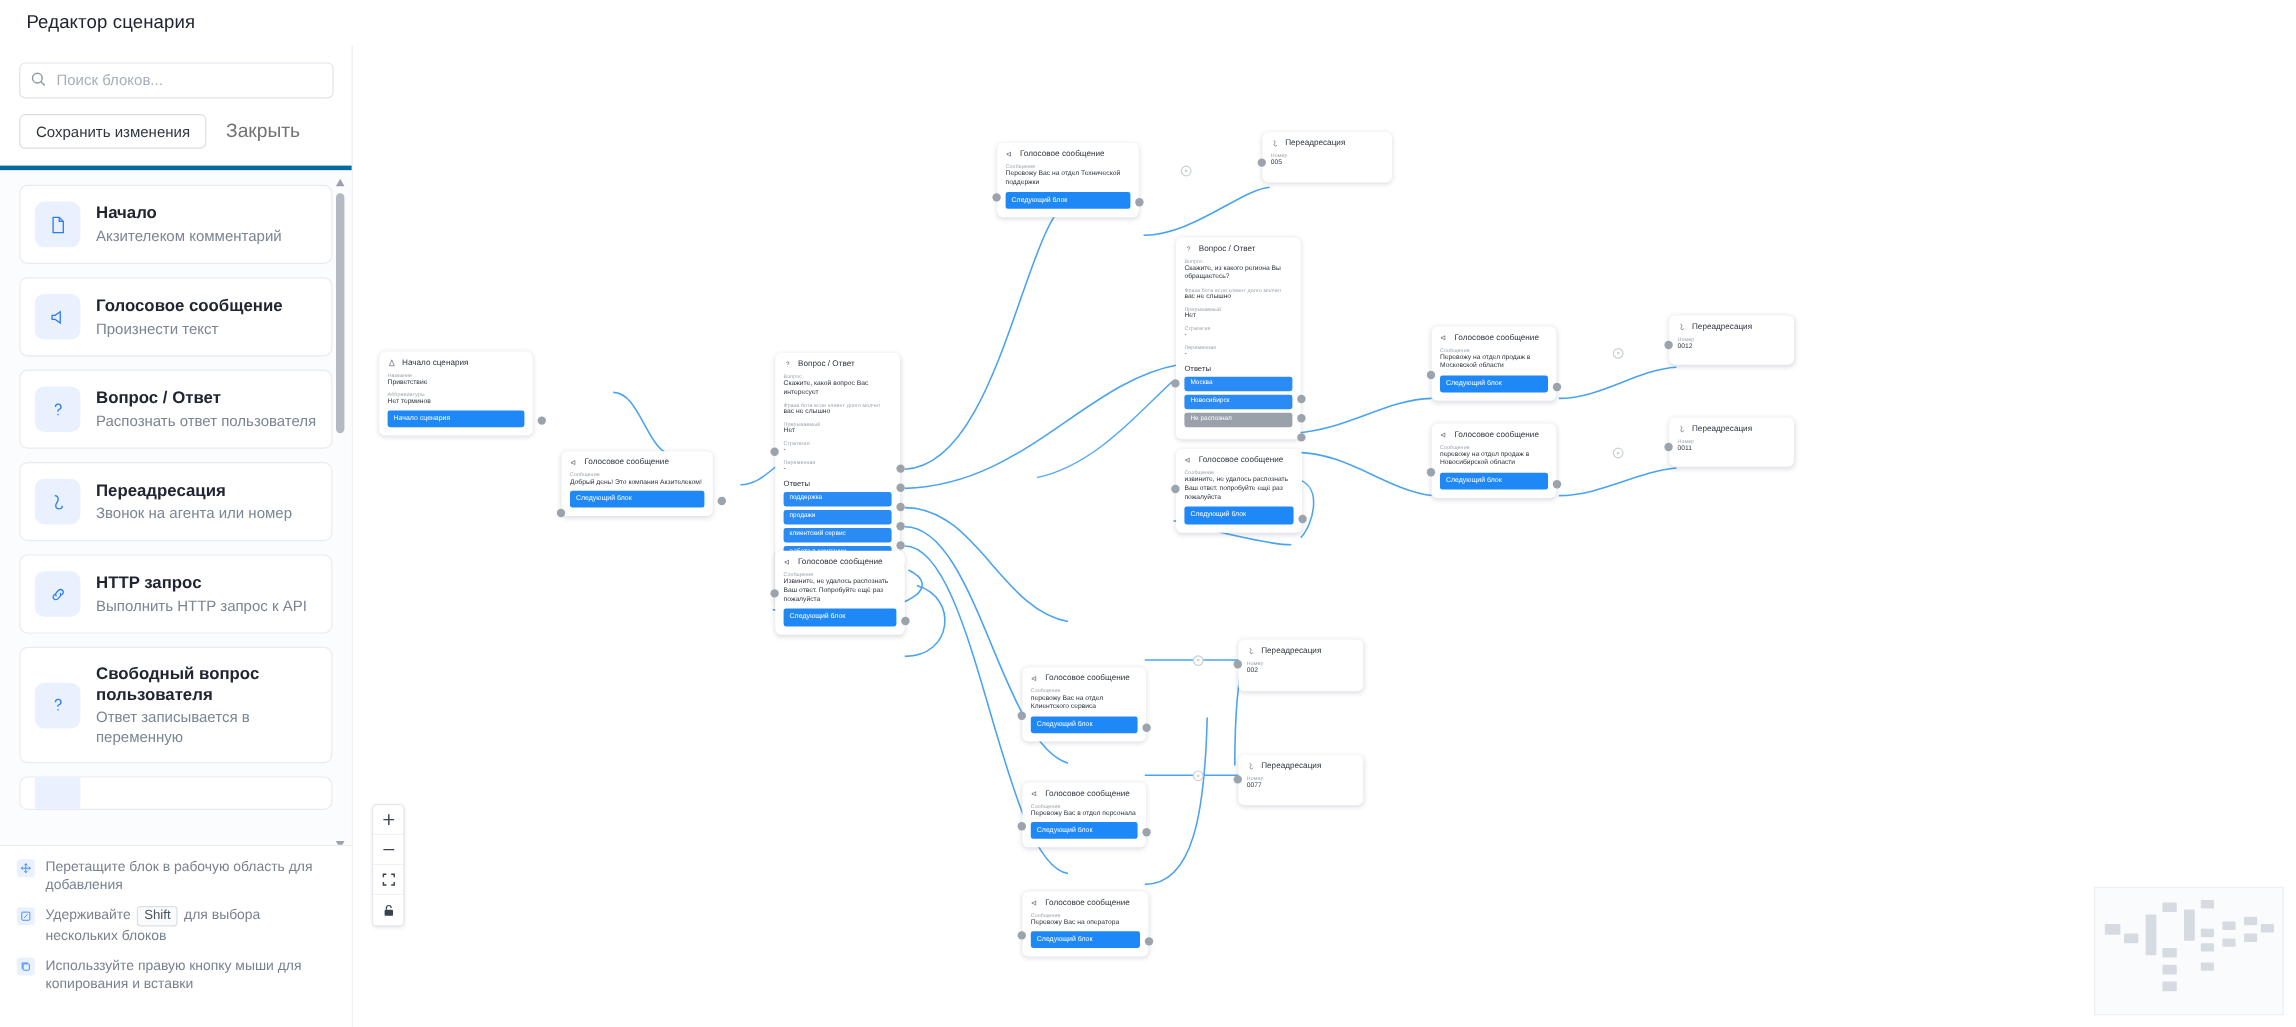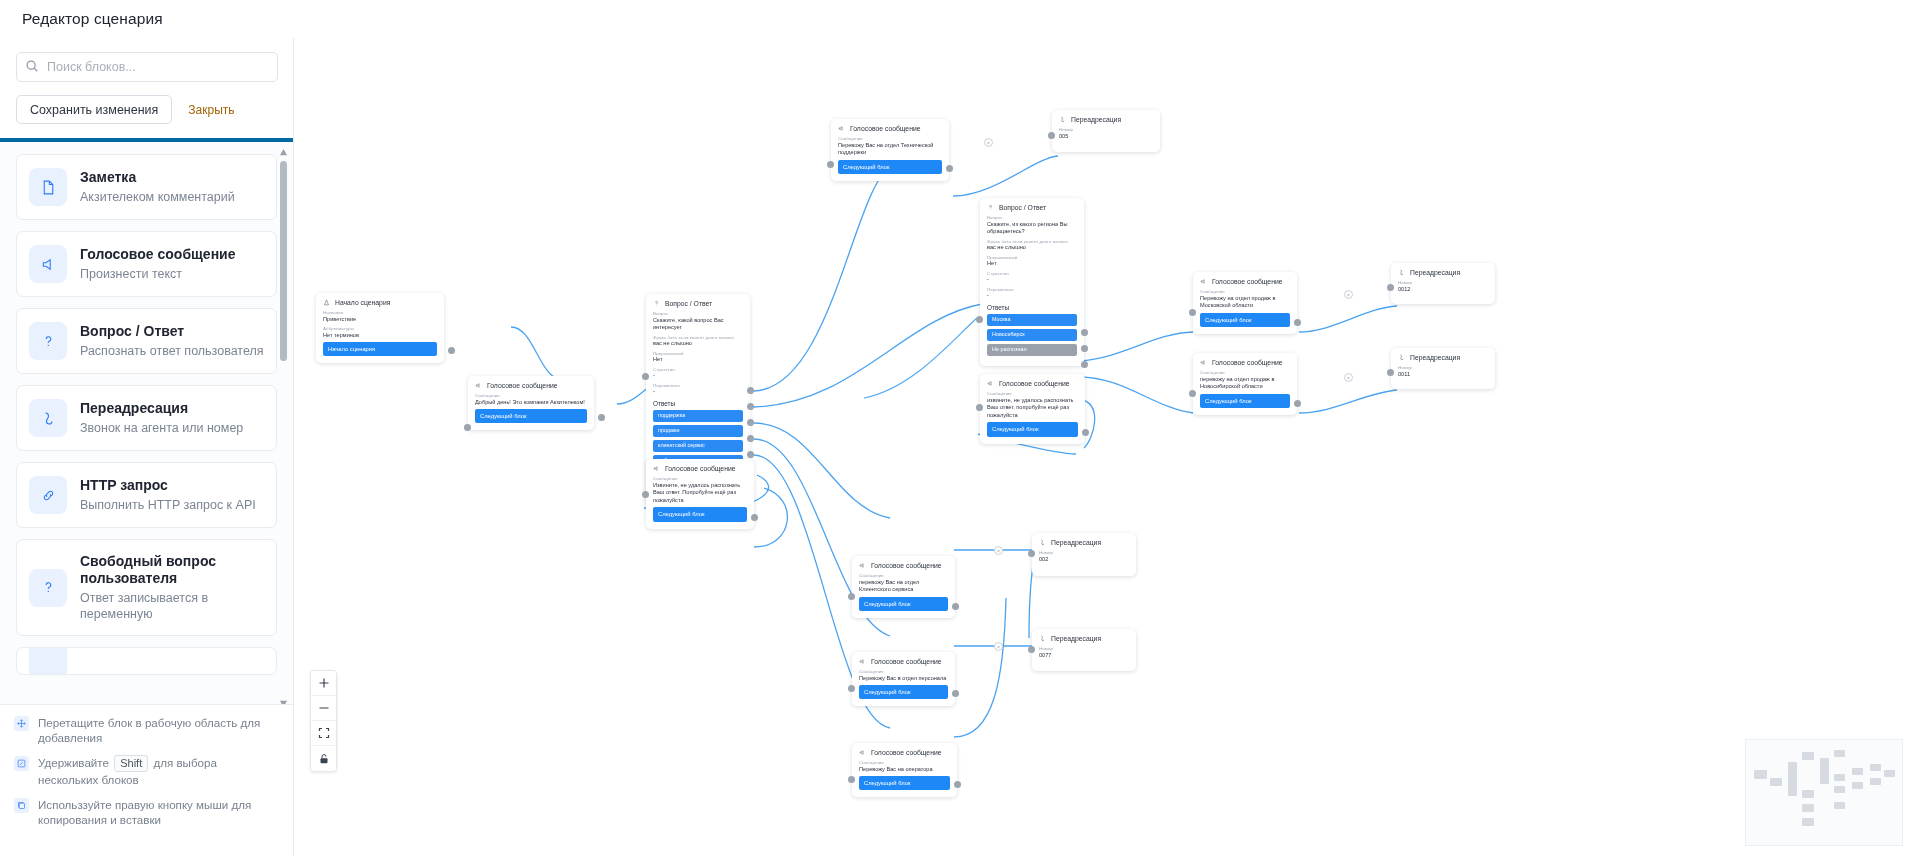--- a/index.html
+++ b/index.html
@@ -45,21 +45,21 @@
   .lp-actions {
     display: flex; align-items: center; gap: 16px;
     padding: 13px 16px 14px 16px; border-bottom: 4px solid #0369a1;
   }
   .btn-save {
     height: 29px; padding: 0 13px; border: 1px solid #d9dee6; border-radius: 5px;
     background: #fff; font-size: 12.5px; color: #2e3542; cursor: pointer;
     font-family: "Liberation Sans", sans-serif;
   }
   .btn-close {
-    background: none; border: none; color: #a16207; font-size: 12px; cursor: pointer;
+    background: none; border: none; color: #737373; font-size: 16px; cursor: pointer;
     padding: 0; font-family: "Liberation Sans", sans-serif;
   }
 
   .lp-list {
     position: relative; flex: 1; overflow: hidden;
     padding: 12px 16px 0 16px; background: #fbfcfd;
   }
   .block-card {
     display: flex; align-items: center; gap: 13px;
     background: #ffffff; border: 1px solid #e8ebf0; border-radius: 7px;
@@ -188,21 +188,21 @@
     <div class="lp-list">
 
       <div class="block-card">
         <div class="block-icon">
           <svg viewBox="0 0 20 20" width="17" height="17" fill="none" stroke="currentColor" stroke-width="1.3">
             <path d="M5 2.5h6l4 4v11H5z"></path>
               <path d="M11 2.5v4h4"></path>
           </svg>
         </div>
         <div class="block-text">
-          <div class="block-title">Заметка</div>
+          <div class="block-title">Начало</div>
           <div class="block-sub">Акзителеком комментарий</div>
         </div>
       </div>
 
       <div class="block-card">
         <div class="block-icon">
           <svg viewBox="0 0 20 20" width="17" height="17" fill="none" stroke="currentColor" stroke-width="1.3">
             <path d="M4 8h3l5-3.5v11L7 12H4z"></path>
           </svg>
         </div>

